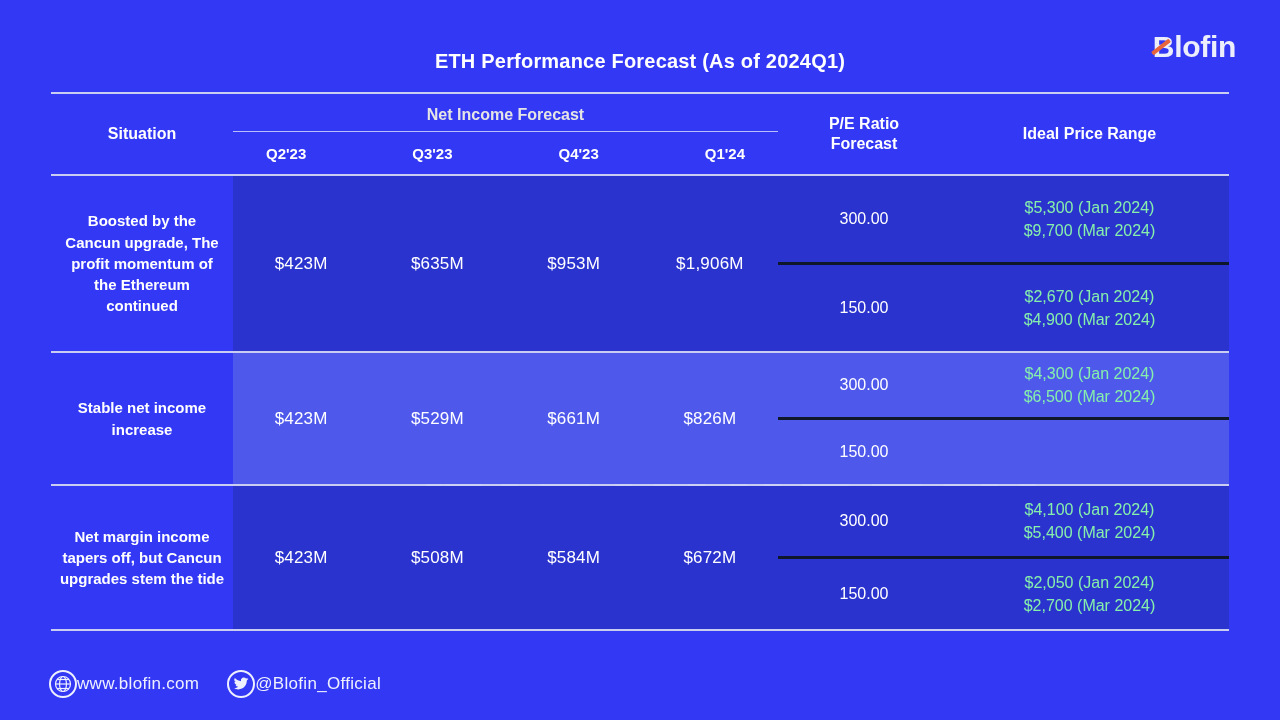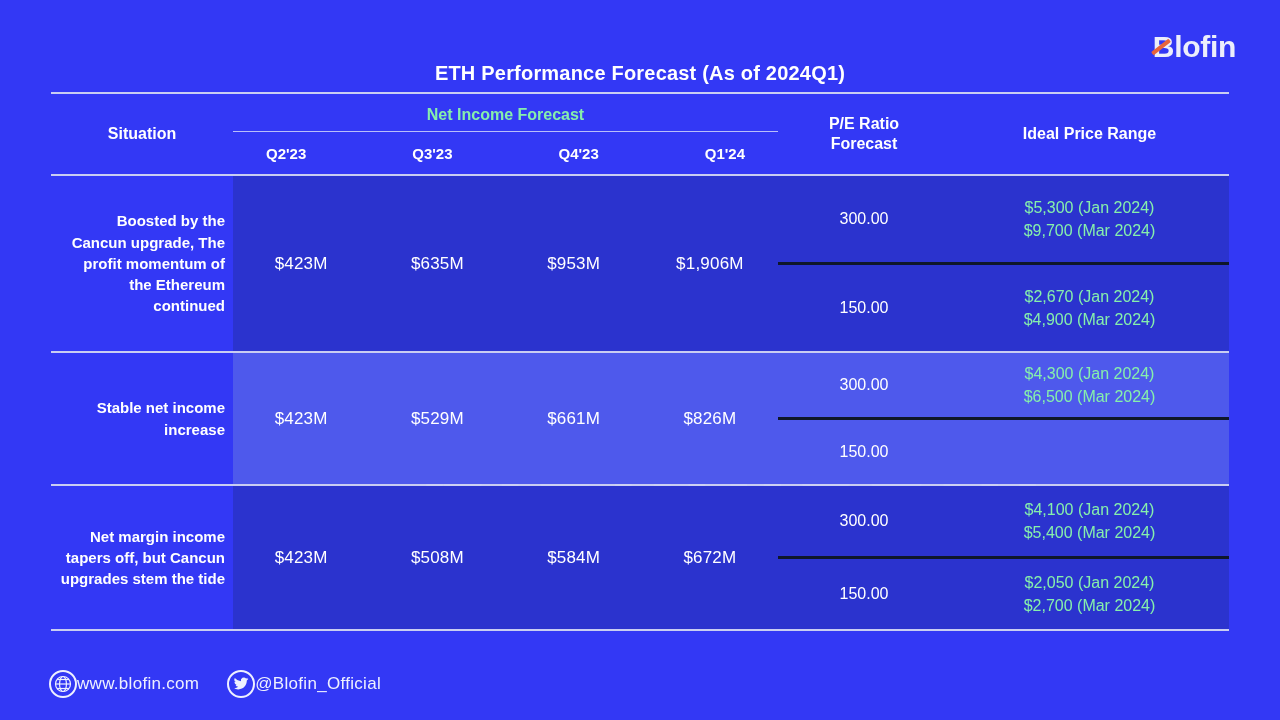--- a/index.html
+++ b/index.html
@@ -33,21 +33,21 @@
     left: -3px; top: 50%;
     width: 22px; height: 4px;
     background: #e8643c;
     transform: translateY(-50%) rotate(-38deg);
     border-radius: 1px;
   }
 
   
   .title {
     position: absolute;
-    top: 62px; left: 0; width: 1280px;
+    top: 50px; left: 0; width: 1280px;
     text-align: center;
     font-size: 20px; font-weight: 700;
     color: #ffffff;
     letter-spacing: 0.2px;
   }
 
   
   .table-wrap {
     position: absolute;
     left: 51px; top: 92px;
@@ -74,21 +74,21 @@
     font-size: 16px; font-weight: 700;
     height: 100%;
     line-height: 1.25;
   }
   .nif-stack {
     display: flex; flex-direction: column; height: 100%;
     justify-content: flex-start;
   }
   .nif-title {
     text-align: center;
-    color: #86efac;
+    color: #e5e5e5;
     font-size: 16px; font-weight: 700;
     padding-top: 12px;
   }
   .nif-underline {
     height: 1px; background: #b9befa;
     margin: 7px 0 0 0;
     width: 100%;
   }
   .nif-quarters {
     display: flex; flex: 1; gap: 40px;
@@ -101,21 +101,21 @@
 
   
   .tbody { position: relative; }
   .trow {
     display: flex;
     position: relative;
   }
   .sit-cell {
     width: 182px; flex: 0 0 182px;
     display: flex; align-items: center; justify-content: center;
-    text-align: right;
+    text-align: center;
     color: #ffffff;
     font-size: 15px; font-weight: 700;
     line-height: 1.42;
     padding: 0 8px;
     background: #3338f5;
     position: relative; z-index: 2;
   }
   .data-cell {
     flex: 1;
     display: flex;

